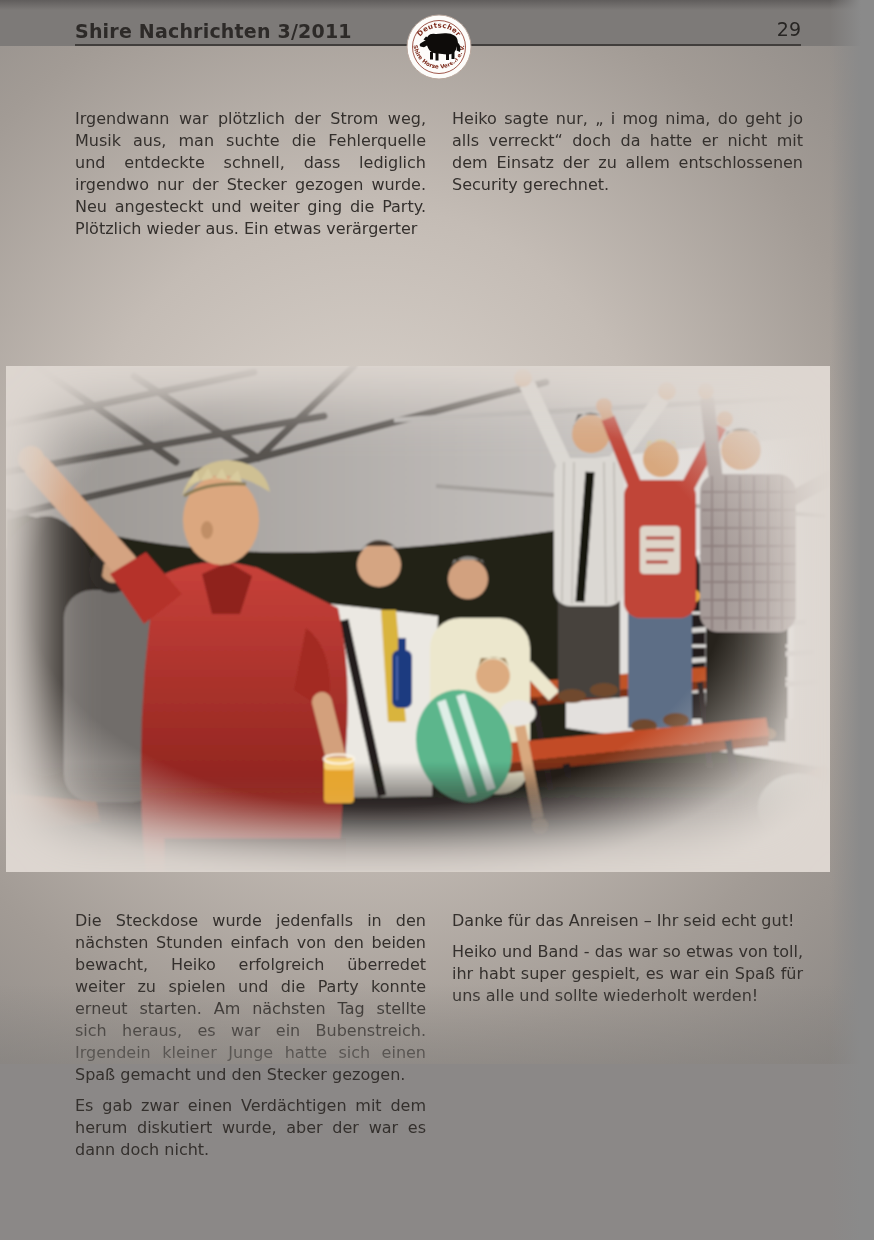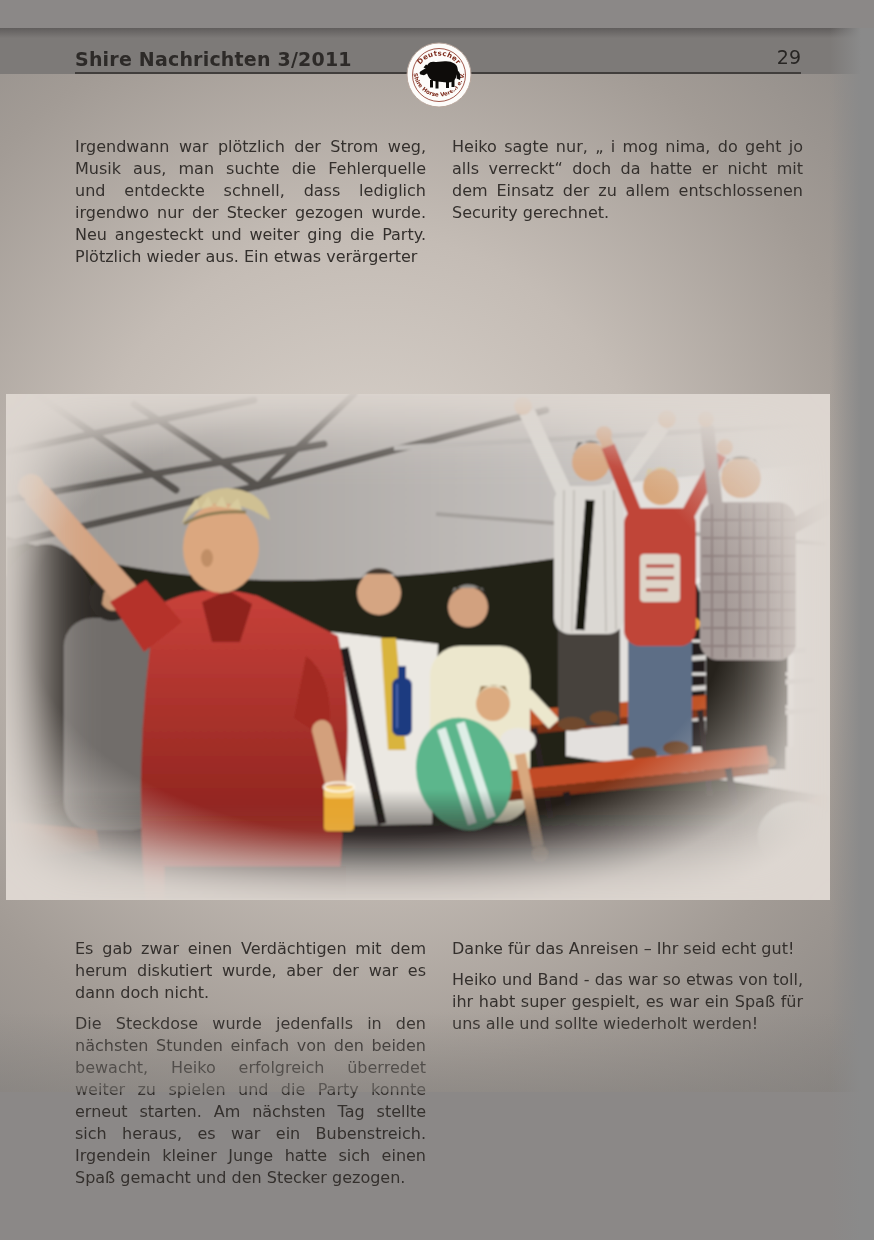--- a/index.html
+++ b/index.html
@@ -5,21 +5,20 @@
   html,body{margin:0;padding:0;}
   body{
     width:874px;height:1240px;overflow:hidden;
     font-family:"DejaVu Sans", sans-serif;
     background:#8b8887;
   }
   .page{
     position:relative;width:874px;height:1064px;
     background:
       radial-gradient(ellipse 720px 760px at 42% 48%, #dbd4cd 0%, #c4bcb5 40%, #a29b95 72%, #8b8784 100%);
-    margin-top: 28px;
   }
   
   .top-band{
     position:absolute;left:0;top:0;width:874px;height:46px;
     background:linear-gradient(#605d5c 0%, #7d7a78 22%, #7d7a78 100%);
   }
   
   .right-band{
     position:absolute;top:0;right:0;width:44px;height:1240px;
     background:linear-gradient(to right, rgba(138,138,138,0) 0%, #8a8a8a 70%);
@@ -350,22 +349,22 @@
         </g>
       </g>
 
       <rect x="0" y="0" width="824" height="506" fill="url(#vign)"></rect>
     </svg>
     <div class="photo-fade"></div>
   </div>
 
   <div class="cols bottom">
     <div class="col">
+      <p>Die Steckdose wurde jedenfalls in den nächsten Stunden einfach von den beiden bewacht, Heiko erfolgreich überredet weiter zu spielen und die Party konnte erneut starten. Am nächsten Tag stellte sich heraus, es war ein Bubenstreich. Irgendein kleiner Junge hatte sich einen Spaß gemacht und den Stecker gezogen.</p>
       <p>Es gab zwar einen Verdächtigen mit dem herum diskutiert wurde, aber der war es dann doch nicht.</p>
-      <p>Die Steckdose wurde jedenfalls in den nächsten Stunden einfach von den beiden bewacht, Heiko erfolgreich überredet weiter zu spielen und die Party konnte erneut starten. Am nächsten Tag stellte sich heraus, es war ein Bubenstreich. Irgendein kleiner Junge hatte sich einen Spaß gemacht und den Stecker gezogen.</p>
     </div>
     <div class="col">
       <p>Danke für das Anreisen – Ihr seid echt gut!</p>
       <p>Heiko und Band - das war so etwas von toll, ihr habt super gespielt, es war ein Spaß für uns alle und sollte wiederholt werden!</p>
     </div>
   </div>
 
   <div class="right-band"></div>
   <div class="bottom-shade"></div>
 </div>

